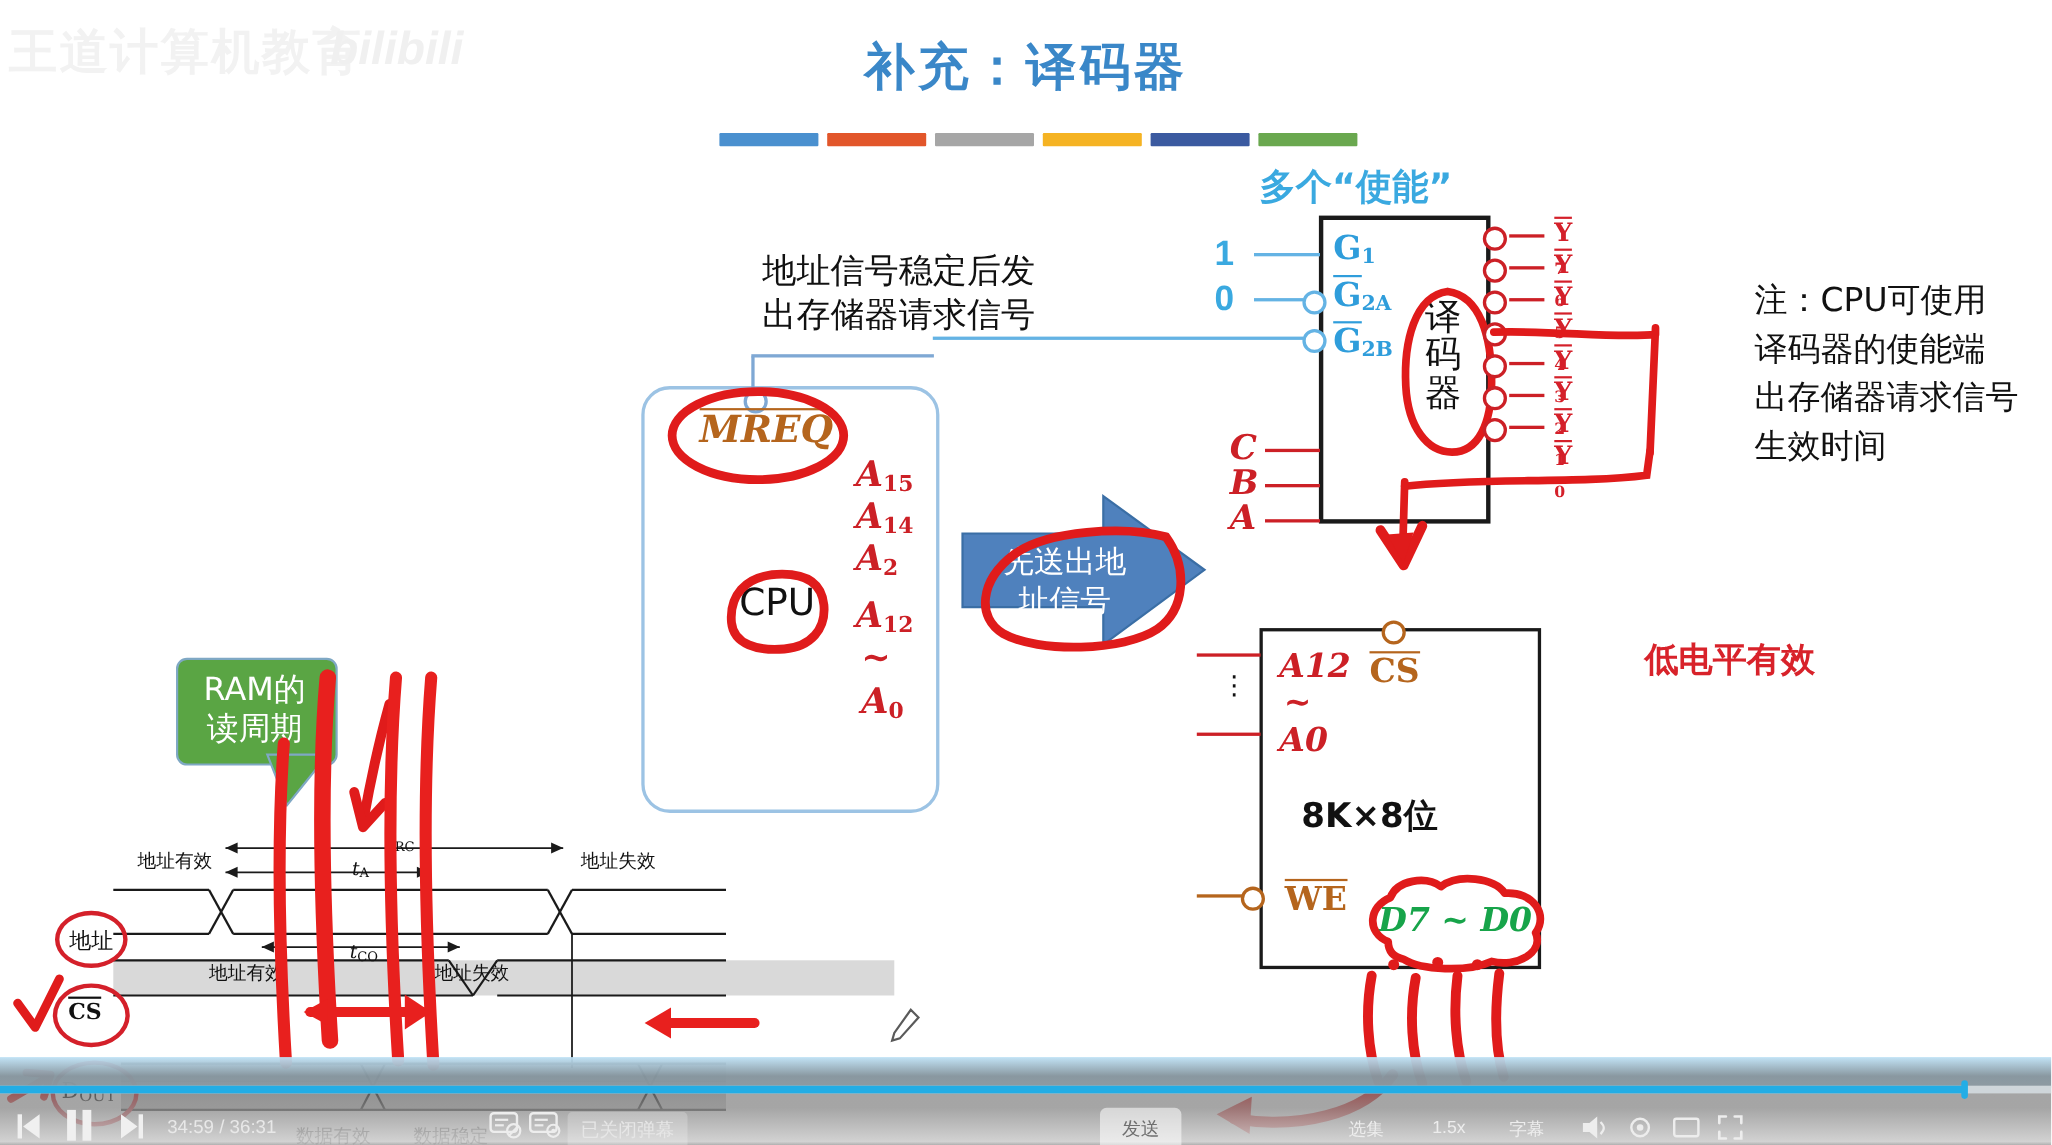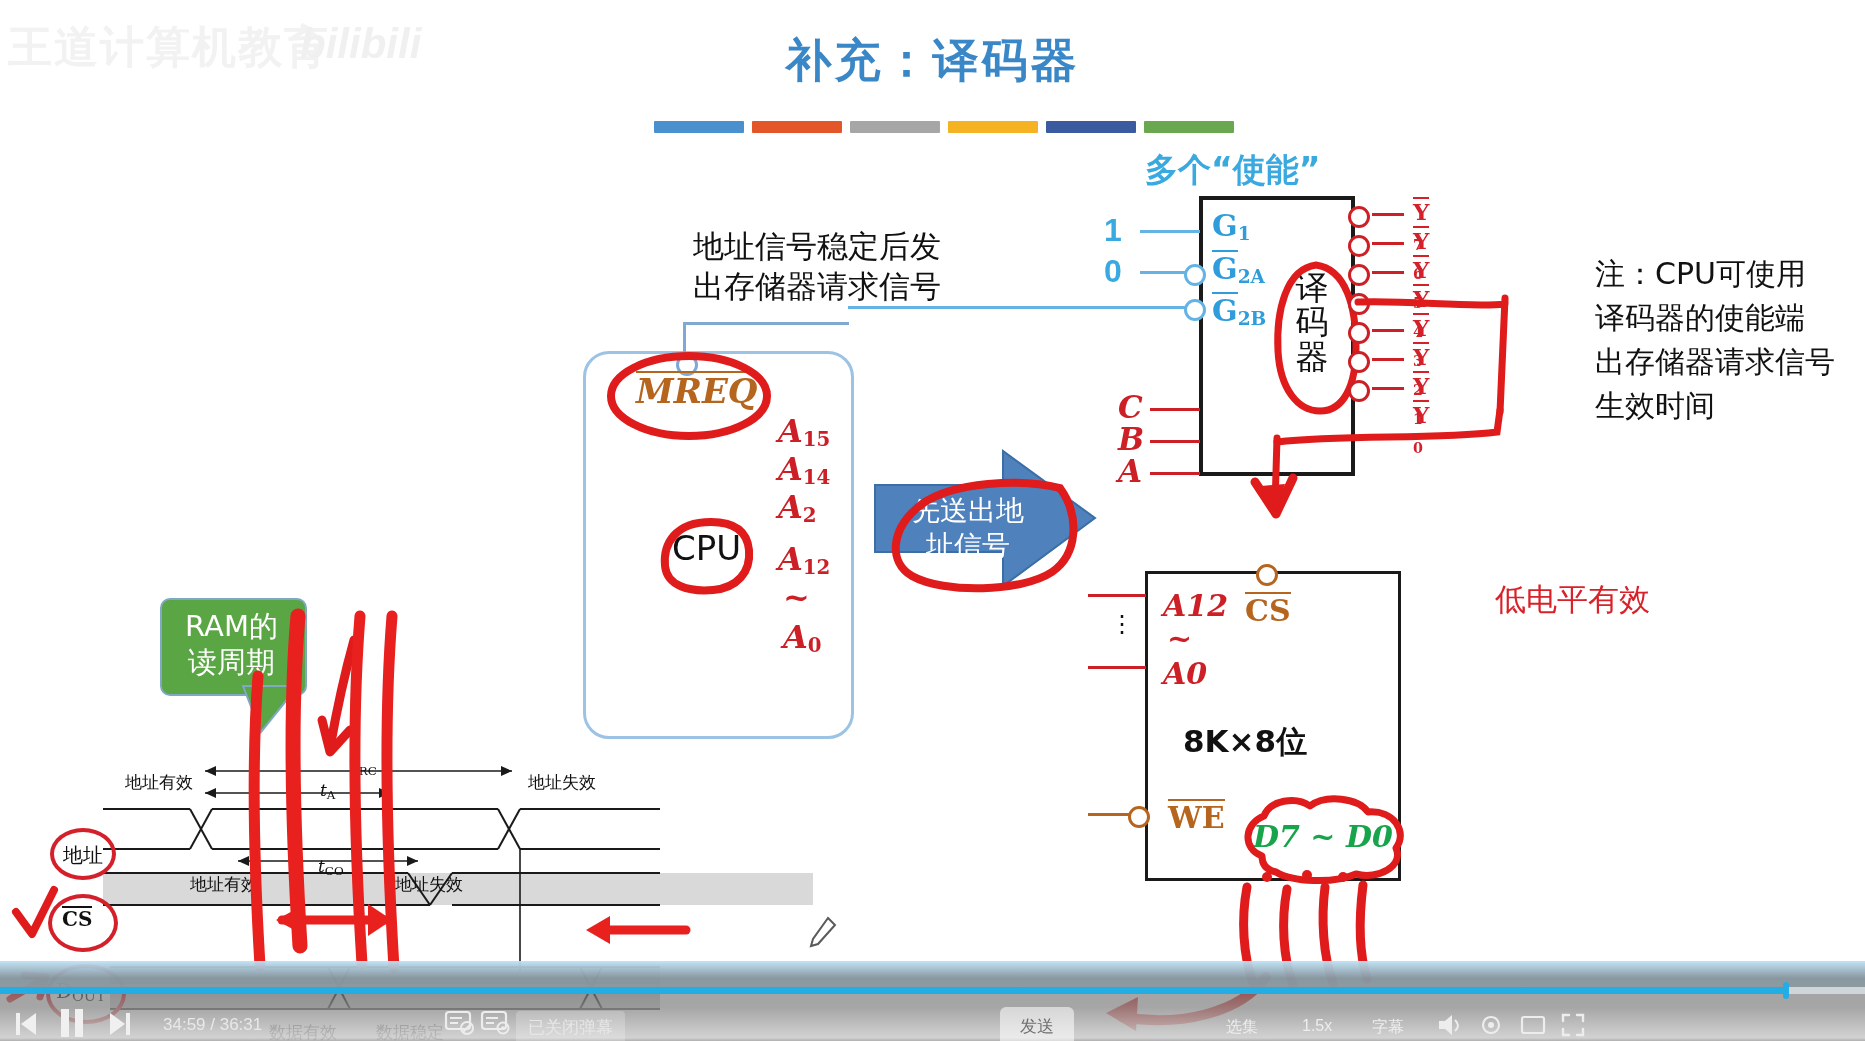--- a/index.html
+++ b/index.html
@@ -71,21 +71,21 @@
   .tm-txt{font-size:17px;color:#111;font-family:"DejaVu Sans","Liberation Sans",sans-serif;}
   .tm-var{font-size:17px;color:#111;font-style:italic;font-family:"DejaVu Serif","Liberation Serif",serif;}
   .tm-circle{border:4px solid #d4202a;border-radius:50%;}
 
   
   #player{left:0;bottom:0;width:1865px;height:96px;
      background:linear-gradient(to bottom,rgba(70,70,70,0.0) 0%,rgba(90,90,90,0.55) 18%,rgba(140,140,140,0.78) 48%,rgba(205,205,205,0.9) 80%,rgba(30,30,30,1) 97%);}
   #danmu-wave{left:0;top:945px;width:1865px;height:28px;background:#bfe2f5;opacity:.95;}
   #prog-track{left:0;top:971px;width:1865px;height:7px;background:#cfd6da;}
   #prog-fill{left:0;top:971px;height:7px;background:#23ade5;}
-  #time-text{color:#e8e8e8;font-size:17px;margin-left:11px;}
+  #time-text{color:#e8e8e8;font-size:17px;}
   #danmu-closed{color:#e6e6e6;font-size:17px;background:rgba(255,255,255,.22);padding:5px 12px;border-radius:4px;}
   #send-btn{color:#6f6f6f;font-size:17px;background:rgba(255,255,255,.55);padding:8px 20px;border-radius:6px;}
   #wm-bottom{color:#7a3a2e;font-size:34px;font-weight:bold;letter-spacing:1px;opacity:.85;
      font-family:"DejaVu Sans","Liberation Sans",sans-serif;margin-top:40px;}
   .rctl{color:#ededed;font-size:16px;}
 
   svg{overflow:visible;}
 </style>
 </head>
 <body>
@@ -194,21 +194,21 @@
   </svg>
   <svg class="abs" style="left:1235px;top:390px;" width="270" height="110">
     <path d="M265,4 L262,26 C200,34 110,28 42,36" fill="none" stroke="#e01b1b" stroke-width="7" stroke-linecap="round"></path>
   </svg>
   <svg class="abs" style="left:1245px;top:418px;" width="110" height="140">
     <path d="M32,4 L30,72" fill="none" stroke="#e01b1b" stroke-width="7" stroke-linecap="round"></path>
     <path d="M10,48 L31,80 L48,44" fill="none" stroke="#e01b1b" stroke-width="9" stroke-linecap="round" stroke-linejoin="round"></path>
     <path d="M16,52 L31,78 L40,50 Z" fill="#e01b1b"></path>
   </svg>
 
-  <div class="abs nosel cn red-txt" style="left:1495px;top:563px;font-size:31px;font-weight:normal;">低电平有效</div>
+  <div class="abs nosel cn red-txt" style="left:1495px;top:563px;font-size:31px;font-weight:bold;">低电平有效</div>
 
   <div class="abs" id="cpu-box"></div>
   <div class="abs bubble" style="left:676px;top:338px;border-color:#7fa8d4;"></div>
   <div class="abs pin-line-blue" style="left:683px;top:308px;width:3px;height:32px;background:#7fa8d4;"></div>
   <div class="abs pin-line-blue" style="left:683px;top:306px;width:166px;height:3px;background:#7fa8d4;"></div>
   <div class="abs nosel" id="mreq"><span class="ovl">MREQ</span></div>
   <svg class="abs" style="left:605px;top:335px;" width="170" height="90">
     <ellipse cx="84" cy="45" rx="78" ry="40" fill="none" stroke="#e01b1b" stroke-width="8"></ellipse>
   </svg>
 

